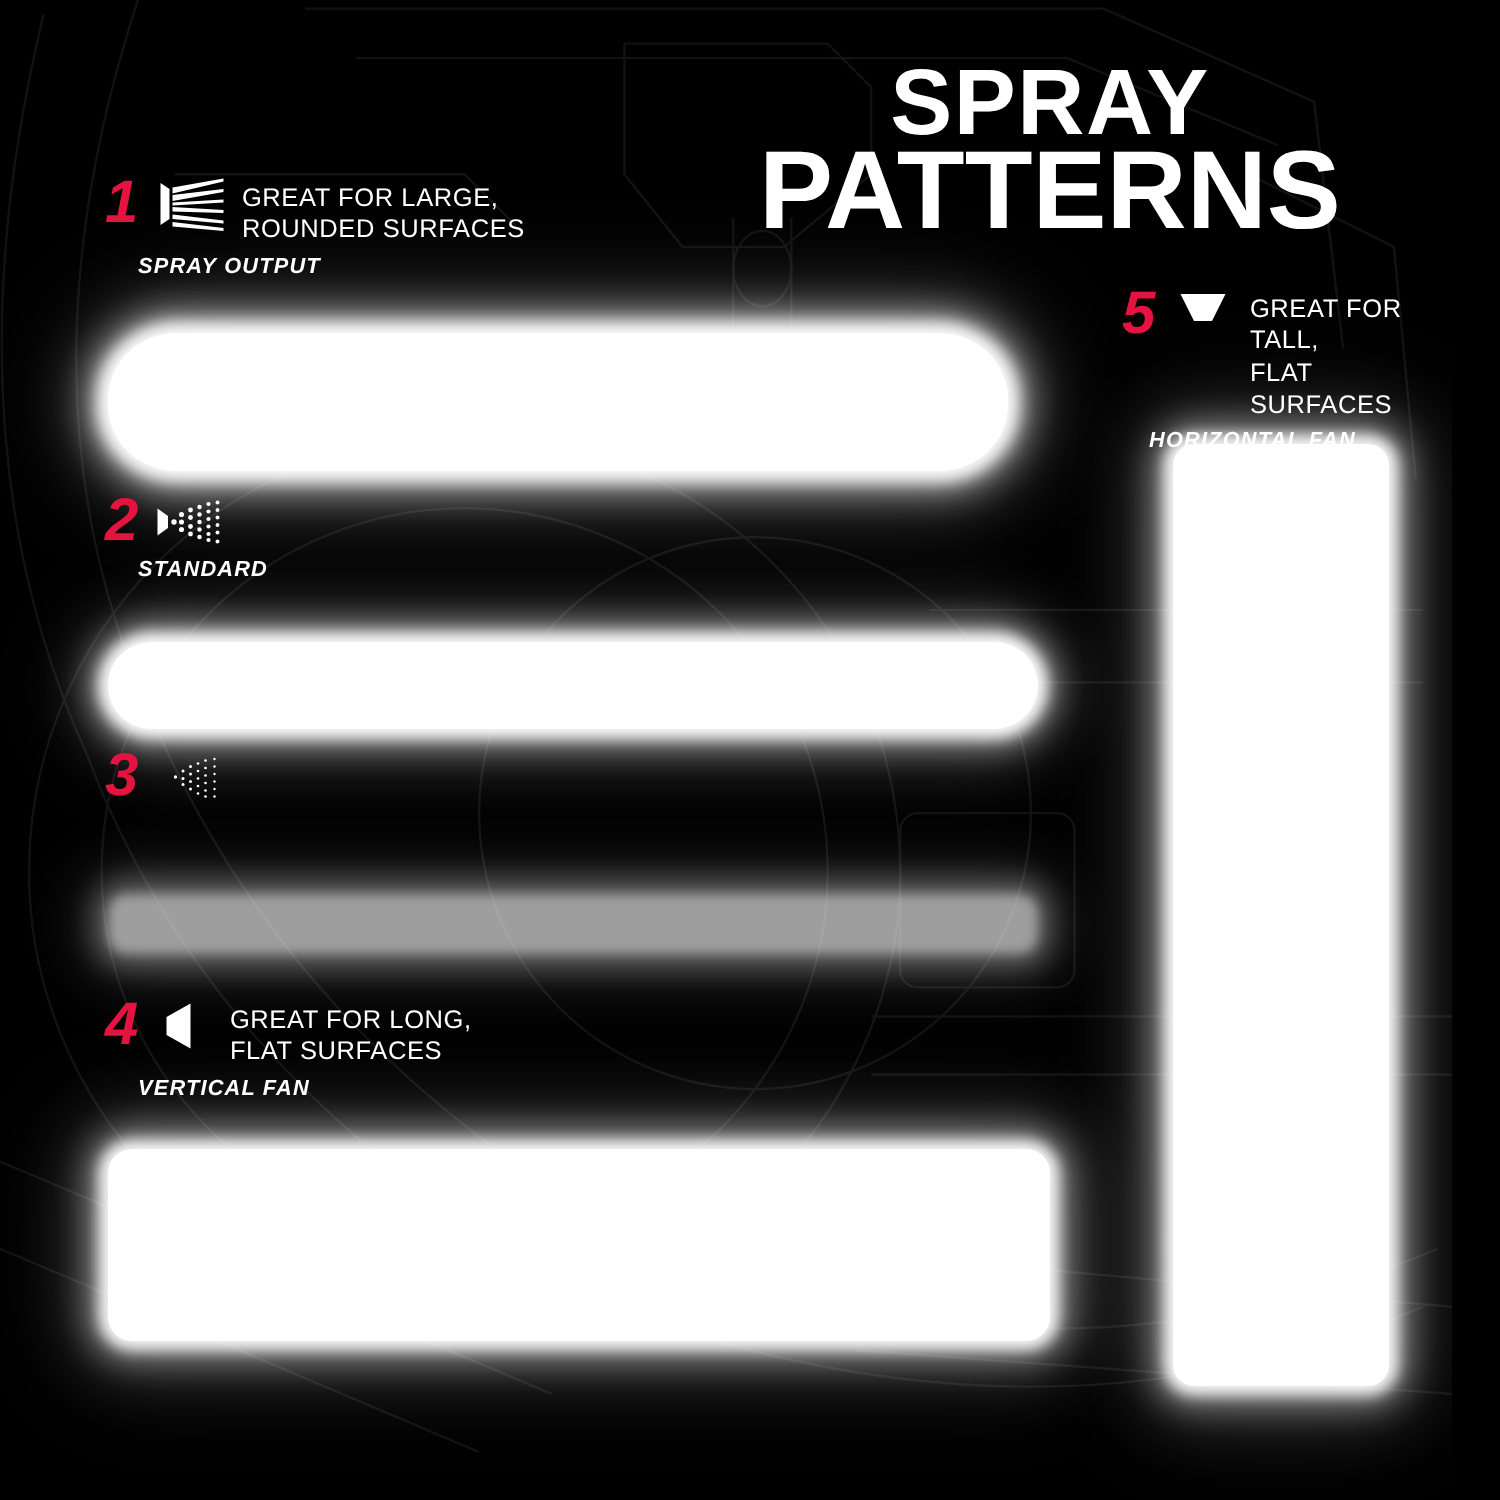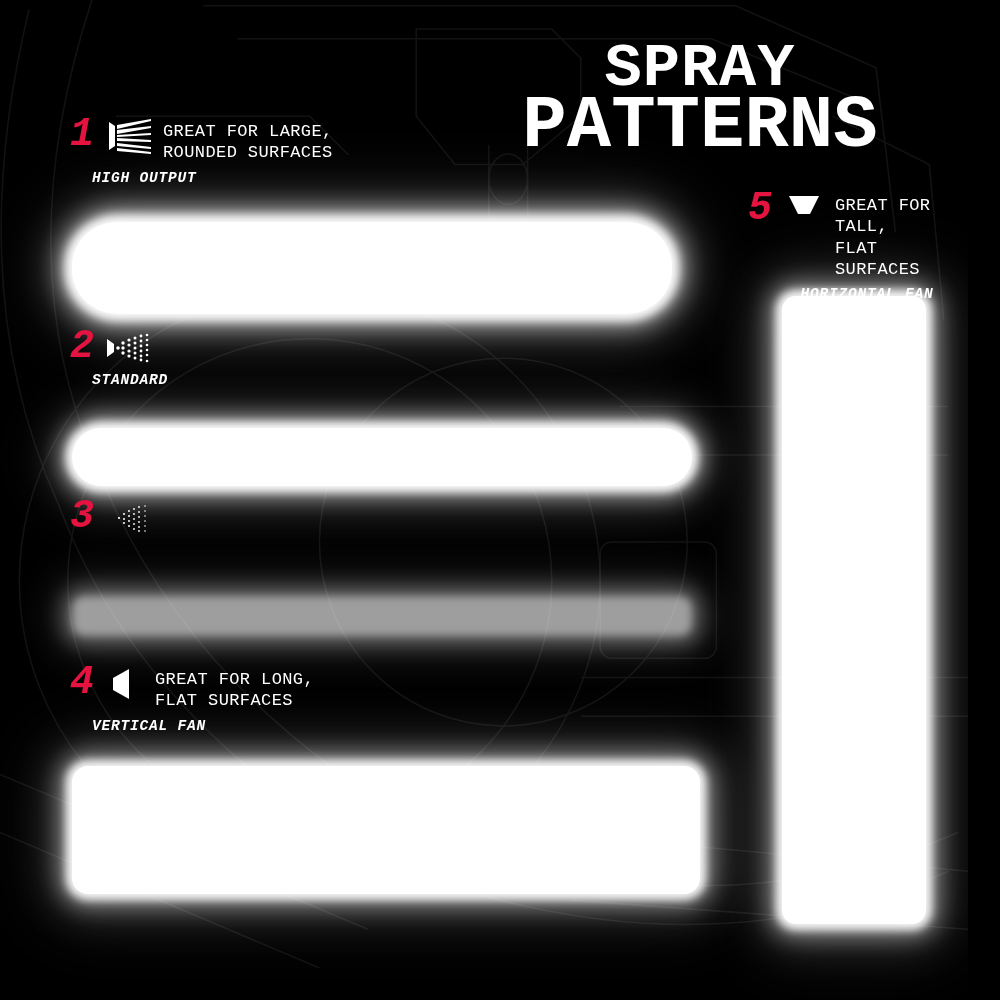--- a/index.html
+++ b/index.html
@@ -6,21 +6,21 @@
     margin: 0;
     padding: 0;
     background: #000;
   }
   #page {
     position: relative;
     width: 968px;
     height: 1000px;
     background: #000000;
     overflow: hidden;
-    font-family: Liberation Mono, monospace;
+    font-family: Liberation Sans, sans-serif;
     color: #ffffff;
   }
 
   
   #bg-art {
     position: absolute;
     inset: 0;
     opacity: 0.32;
     pointer-events: none;
   }
@@ -201,21 +201,21 @@
             <path d="M16 17 L50 15 L50 17 L16 19 Z"></path>
             <path d="M16 20 L50 22 L50 24 L16 23 Z"></path>
             <path d="M16 25 L50 29 L50 31 L16 28 Z"></path>
             <path d="M16 30 L50 34 L50 36 L16 33 Z"></path>
           </g>
         </svg>
       </div>
       <div class="desc">GREAT FOR LARGE,
 ROUNDED SURFACES</div>
     </div>
-    <div class="label">HIGH OUTPUT</div>
+    <div class="label">SPRAY OUTPUT</div>
   </div>
   <div class="swatch s1"></div>
 
   <div class="entry" style="left:70px; top:330px;">
     <div class="entry-head">
       <div class="num">2</div>
       <div class="glyph">
         <svg viewBox="0 0 52 36" width="52" height="36">
           <g fill="#ffffff">
             <path d="M6 9 L6 27 L13 22 L13 14 Z"></path>
@@ -311,18 +311,18 @@
     <div class="entry-head">
       <div class="num">5</div>
       <div class="glyph" style="width:46px;">
         <svg viewBox="0 0 46 36" width="46" height="36">
           <path d="M10 4 L40 4 L31 22 L19 22 Z" fill="#ffffff"></path>
         </svg>
       </div>
       <div class="desc">GREAT FOR TALL,
 FLAT SURFACES</div>
     </div>
-    <div class="label r" style="margin-left:18px;text-align:center;">HORIZONTAL FAN</div>
+    <div class="label r" style="margin-left:18px;">HORIZONTAL FAN</div>
   </div>
   <div class="swatch s5"></div>
 
 
 </div>
 
 </body></html>

